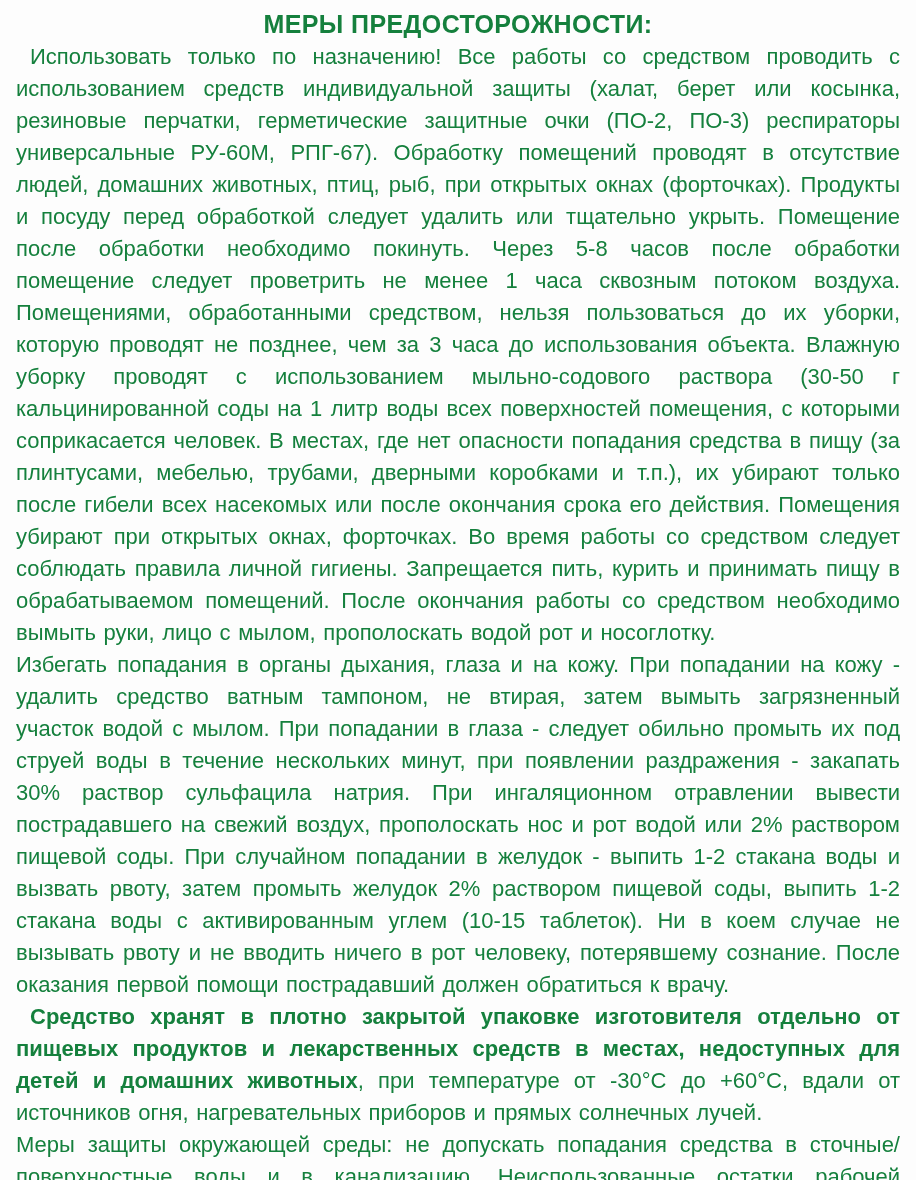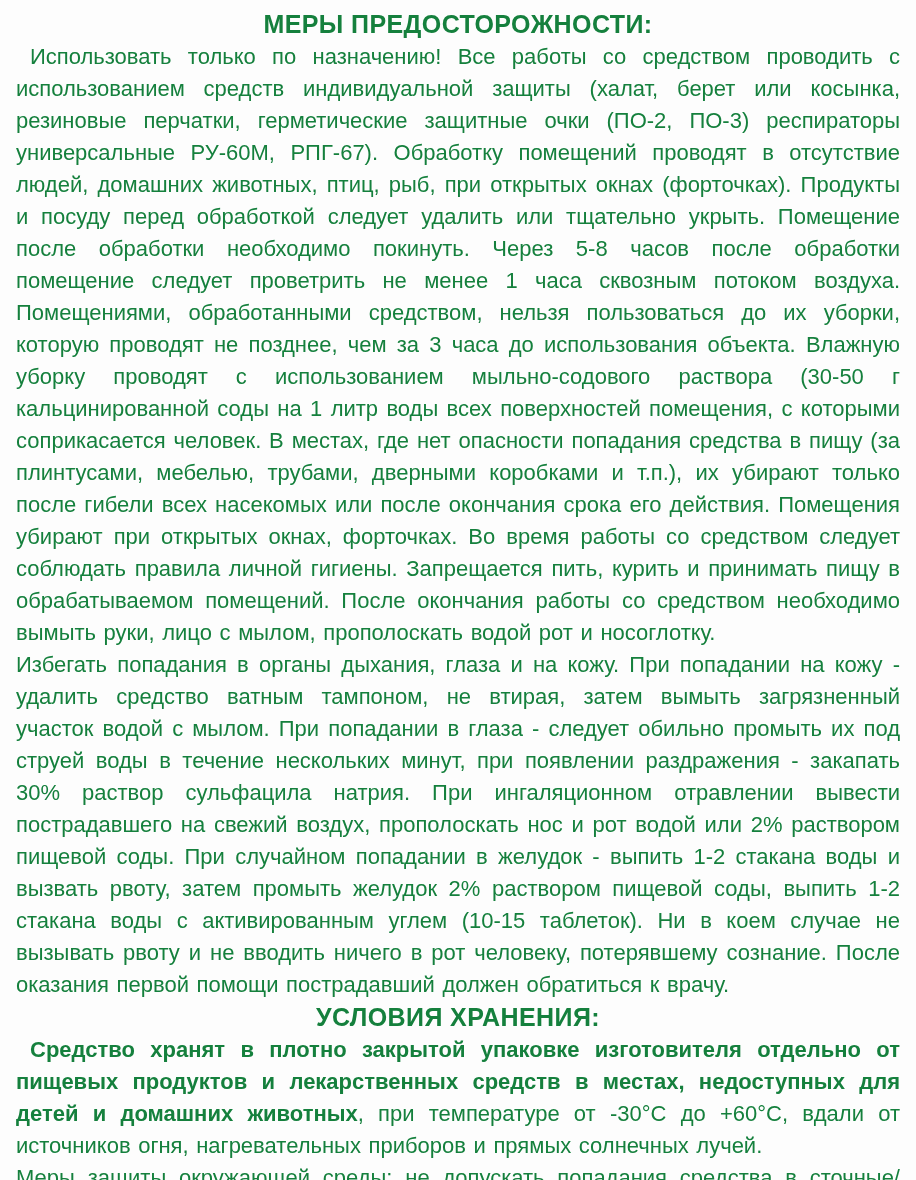--- a/index.html
+++ b/index.html
@@ -42,19 +42,18 @@
 <body>
 
 <div class="page">
 
   <h1 class="heading">МЕРЫ ПРЕДОСТОРОЖНОСТИ:</h1>
 
   <p class="para indent">Использовать только по назначению! Все работы со средством проводить с использованием средств индивидуальной защиты (халат, берет или косынка, резиновые перчатки, герметические защитные очки (ПО-2, ПО-3) респираторы универсальные РУ-60М, РПГ-67). Обработку помещений проводят в отсутствие людей, домашних животных, птиц, рыб, при открытых окнах (форточках). Продукты и посуду перед обработкой следует удалить или тщательно укрыть. Помещение после обработки необходимо покинуть. Через 5-8 часов после обработки помещение следует проветрить не менее 1 часа сквозным потоком воздуха. Помещениями, обработанными средством, нельзя пользоваться до их уборки, которую проводят не позднее, чем за 3 часа до использования объекта. Влажную уборку проводят с использованием мыльно-содового раствора (30-50 г кальцинированной соды на 1 литр воды всех поверхностей помещения, с которыми соприкасается человек. В местах, где нет опасности попадания средства в пищу (за плинтусами, мебелью, трубами, дверными коробками и т.п.), их убирают только после гибели всех насекомых или после окончания срока его действия. Помещения убирают при открытых окнах, форточках. Во время работы со средством следует соблюдать правила личной гигиены. Запрещается пить, курить и принимать пищу в обрабатываемом помещений. После окончания работы со средством необходимо вымыть руки, лицо с мылом, прополоскать водой рот и носоглотку.</p>
 
   <p class="para">Избегать попадания в органы дыхания, глаза и на кожу. При попадании на кожу - удалить средство ватным тампоном, не втирая, затем вымыть загрязненный участок водой с мылом. При попадании в глаза - следует обильно промыть их под струей воды в течение нескольких минут, при появлении раздражения - закапать 30% раствор сульфацила натрия. При ингаляционном отравлении вывести пострадавшего на свежий воздух, прополоскать нос и рот водой или 2% раствором пищевой соды. При случайном попадании в желудок - выпить 1-2 стакана воды и вызвать рвоту, затем промыть желудок 2% раствором пищевой соды, выпить 1-2 стакана воды с активированным углем (10-15 таблеток). Ни в коем случае не вызывать рвоту и не вводить ничего в рот человеку, потерявшему сознание. После оказания первой помощи пострадавший должен обратиться к врачу.</p>
 
-  <h2 class="heading">УСЛОВИЯ ХРАНЕНИЯ:</h2>
 
   <p class="para indent"><strong>Средство хранят в плотно закрытой упаковке изготовителя отдельно от пищевых продуктов и лекарственных средств в местах, недоступных для детей и домашних животных</strong><span>, при температуре от -30°С до +60°С, вдали от источников огня, нагревательных приборов и прямых солнечных лучей.</span></p>
 
   <p class="para">Меры защиты окружающей среды: не допускать попадания средства в сточные/поверхностные воды и в канализацию. Неиспользованные остатки рабочей эмульсии, средство с истекшим сроком годности и пустую тару обеззараживают каустической содой (20 г на 1 л воды) или пищевой содой (40 г на 1 литр воды), после чего ее утилизируют как бытовой отход.</p>
 
 </div>
 
 </body></html>

